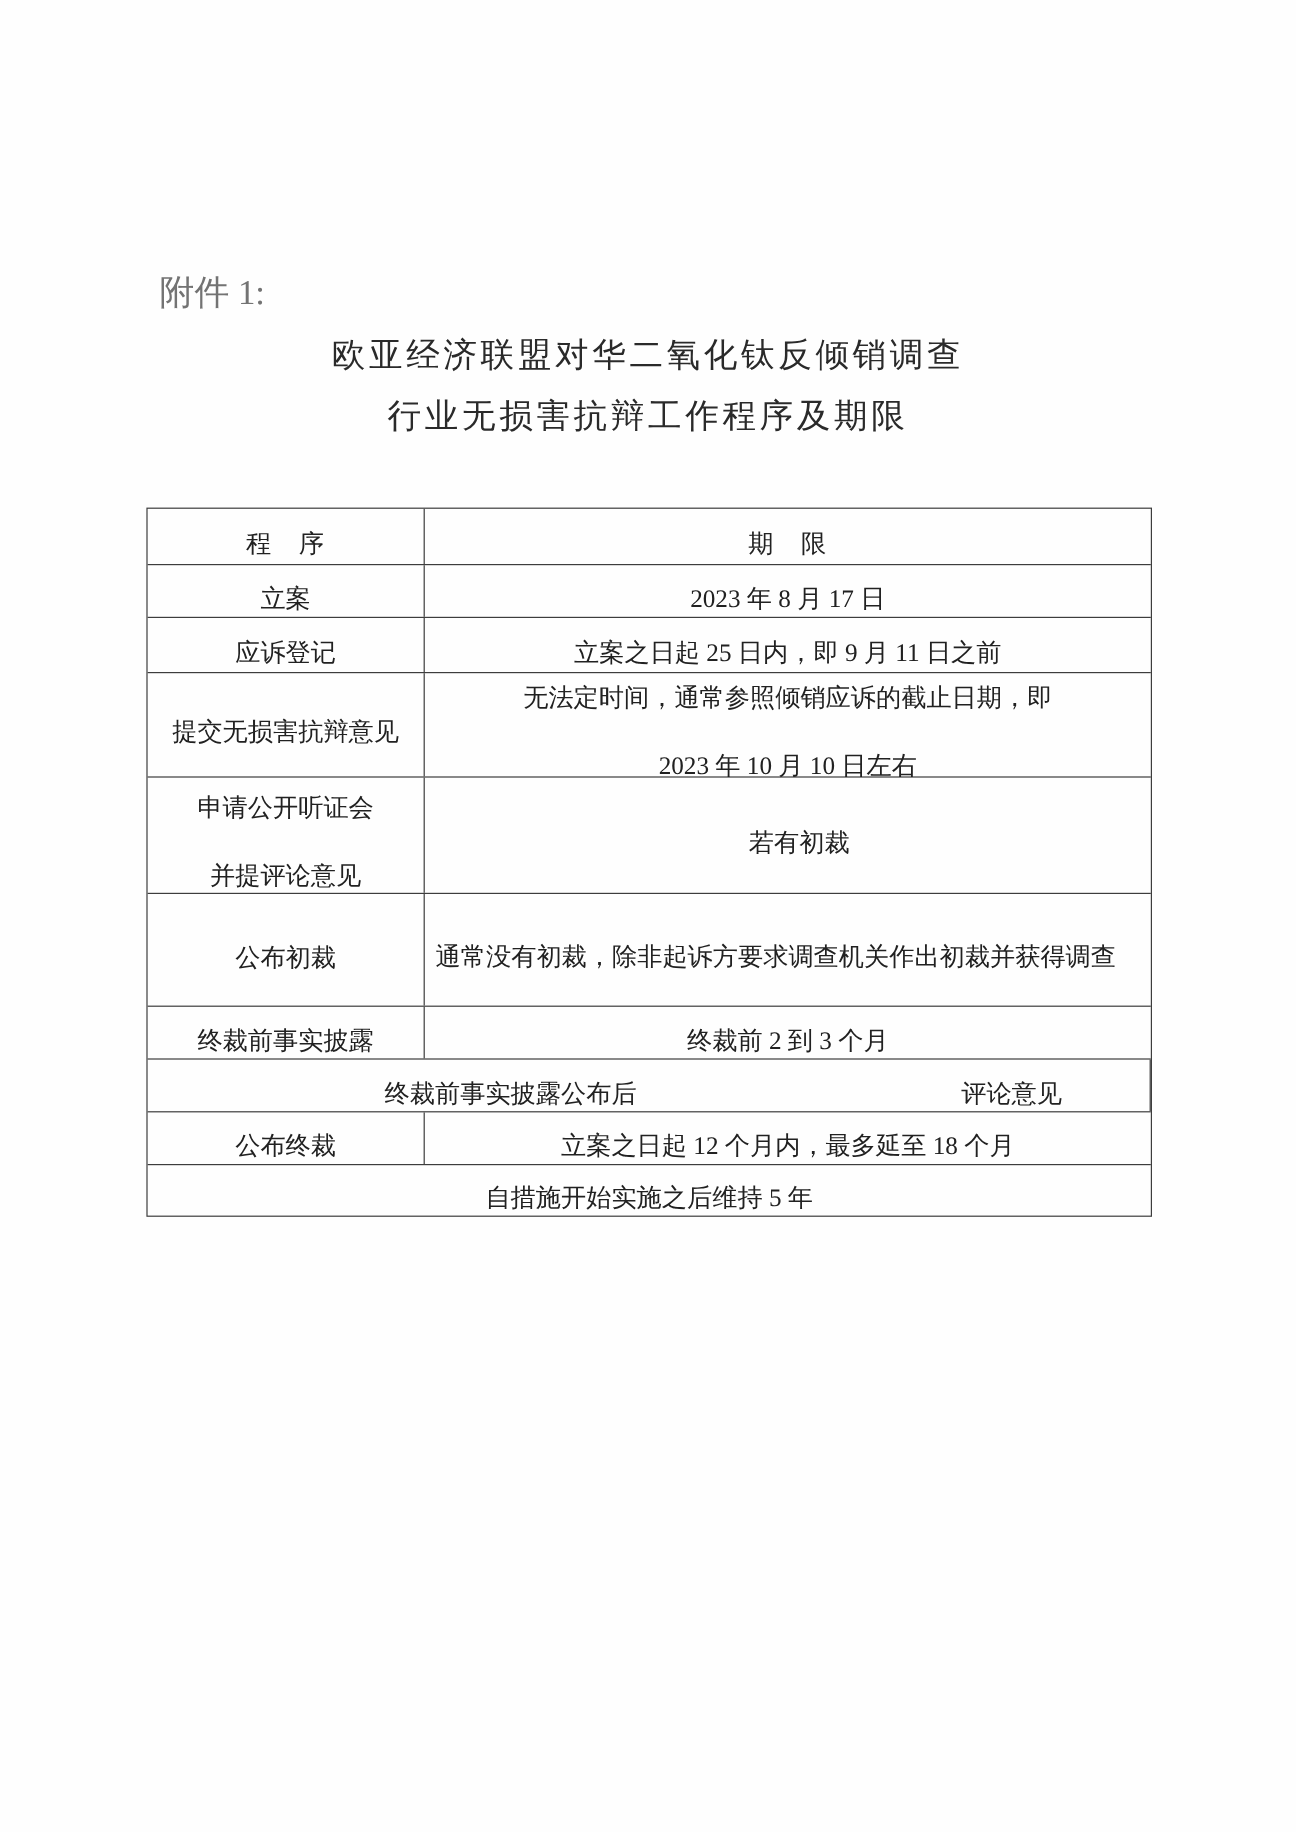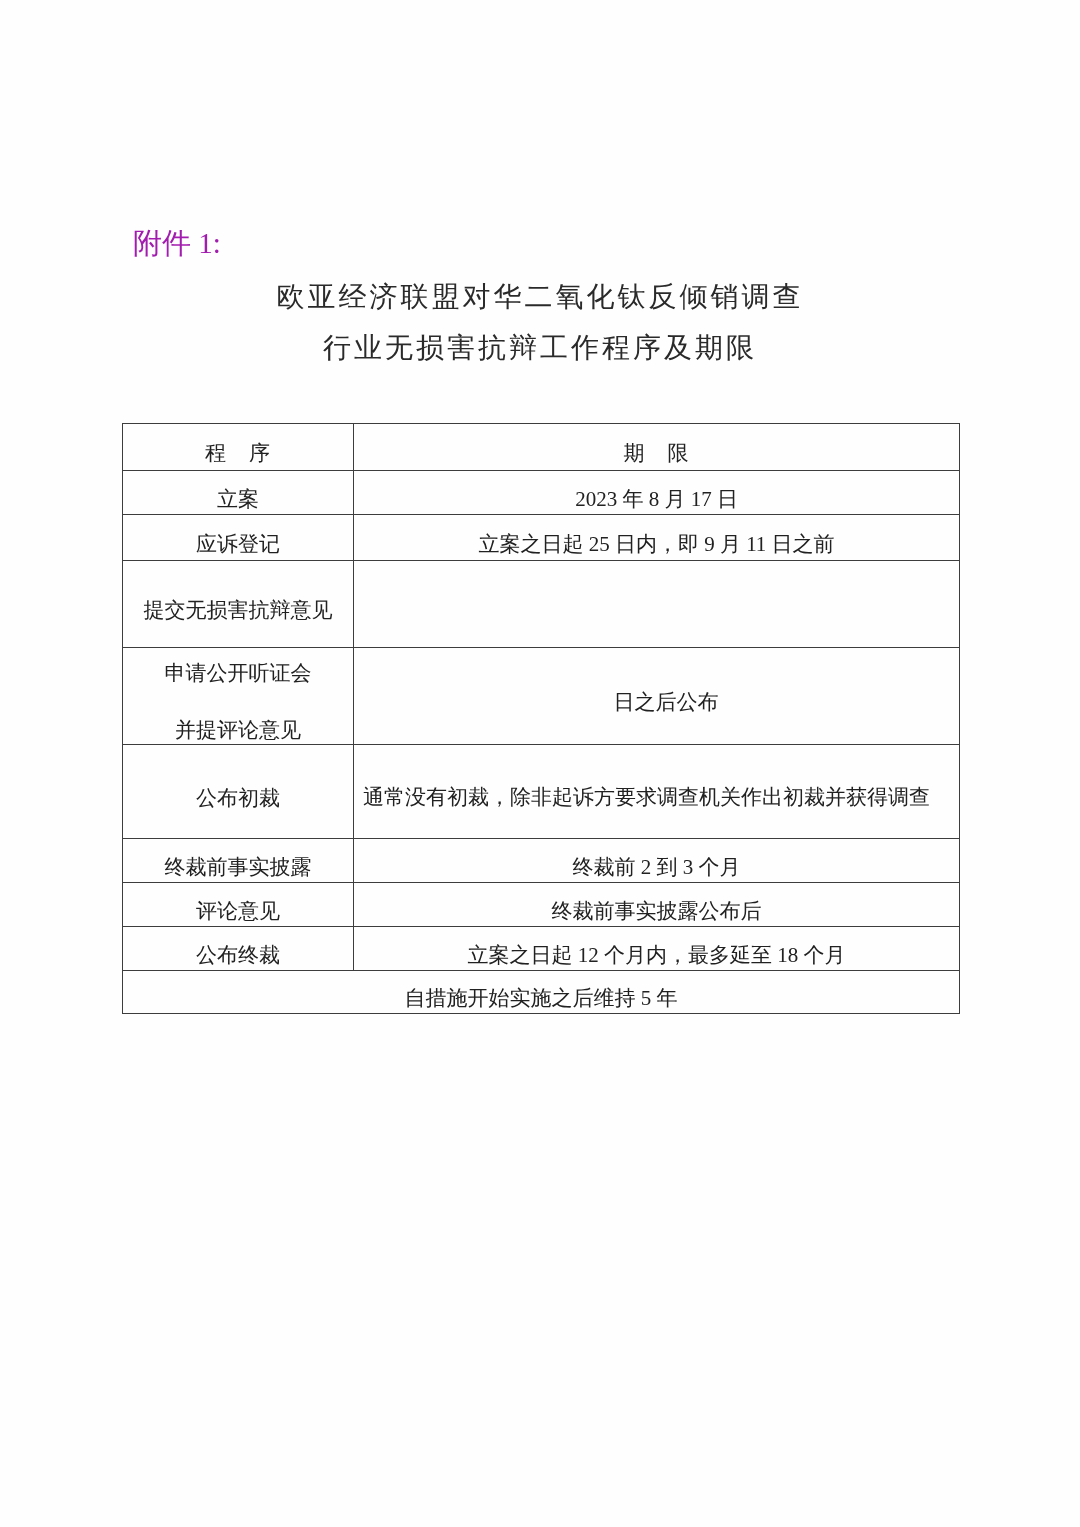--- a/index.html
+++ b/index.html
@@ -14,21 +14,21 @@
   .page {
     position: absolute;
     inset: 0;
     background: #fefefe;
   }
   .attachment-label {
     position: absolute;
     left: 133px;
     top: 224px;
     font-size: 29px;
-    color: #a21caf;
+    color: #737373;
     white-space: nowrap;
   }
   .doc-title {
     position: absolute;
     left: 0;
     top: 271px;
     width: 1080px;
     text-align: center;
     font-size: 28px;
     color: #2a2a2a;
@@ -117,29 +117,33 @@
       </div>
       <div class="cell cell-r">
         <div class="line">立案之日起 25 日内，即 9 月 11 日之前</div>
       </div>
     </div>
 
     <div class="t-row h87">
       <div class="cell cell-l">
         <div class="line">提交无损害抗辩意见</div>
       </div>
+      <div class="cell cell-r multiline">
+        <div class="line">无法定时间，通常参照倾销应诉的截止日期，即</div>
+        <div class="line">2023 年 10 月 10 日左右</div>
+      </div>
     </div>
 
     <div class="t-row h97">
       <div class="cell cell-l multiline">
         <div class="line">申请公开听证会</div>
         <div class="line">并提评论意见</div>
       </div>
       <div class="cell cell-r">
-        <div class="line">日之后公布</div>
+        <div class="line">若有初裁</div>
       </div>
     </div>
 
     <div class="t-row h94">
       <div class="cell cell-l">
         <div class="line">公布初裁</div>
       </div>
       <div class="cell cell-r multiline align-left">
         <div class="line">通常没有初裁，除非起诉方要求调查机关作出初裁并获得调查</div>
       </div>
@@ -148,25 +152,25 @@
     <div class="t-row h44">
       <div class="cell cell-l">
         <div class="line">终裁前事实披露</div>
       </div>
       <div class="cell cell-r">
         <div class="line">终裁前 2 到 3 个月</div>
       </div>
     </div>
 
     <div class="t-row h44">
+      <div class="cell cell-r">
+        <div class="line">终裁前事实披露公布后</div>
+      </div>
       <div class="cell cell-l">
         <div class="line">评论意见</div>
-      </div>
-      <div class="cell cell-r">
-        <div class="line">终裁前事实披露公布后</div>
       </div>
     </div>
 
     <div class="t-row h44">
       <div class="cell cell-l">
         <div class="line">公布终裁</div>
       </div>
       <div class="cell cell-r">
         <div class="line">立案之日起 12 个月内，最多延至 18 个月</div>
       </div>

